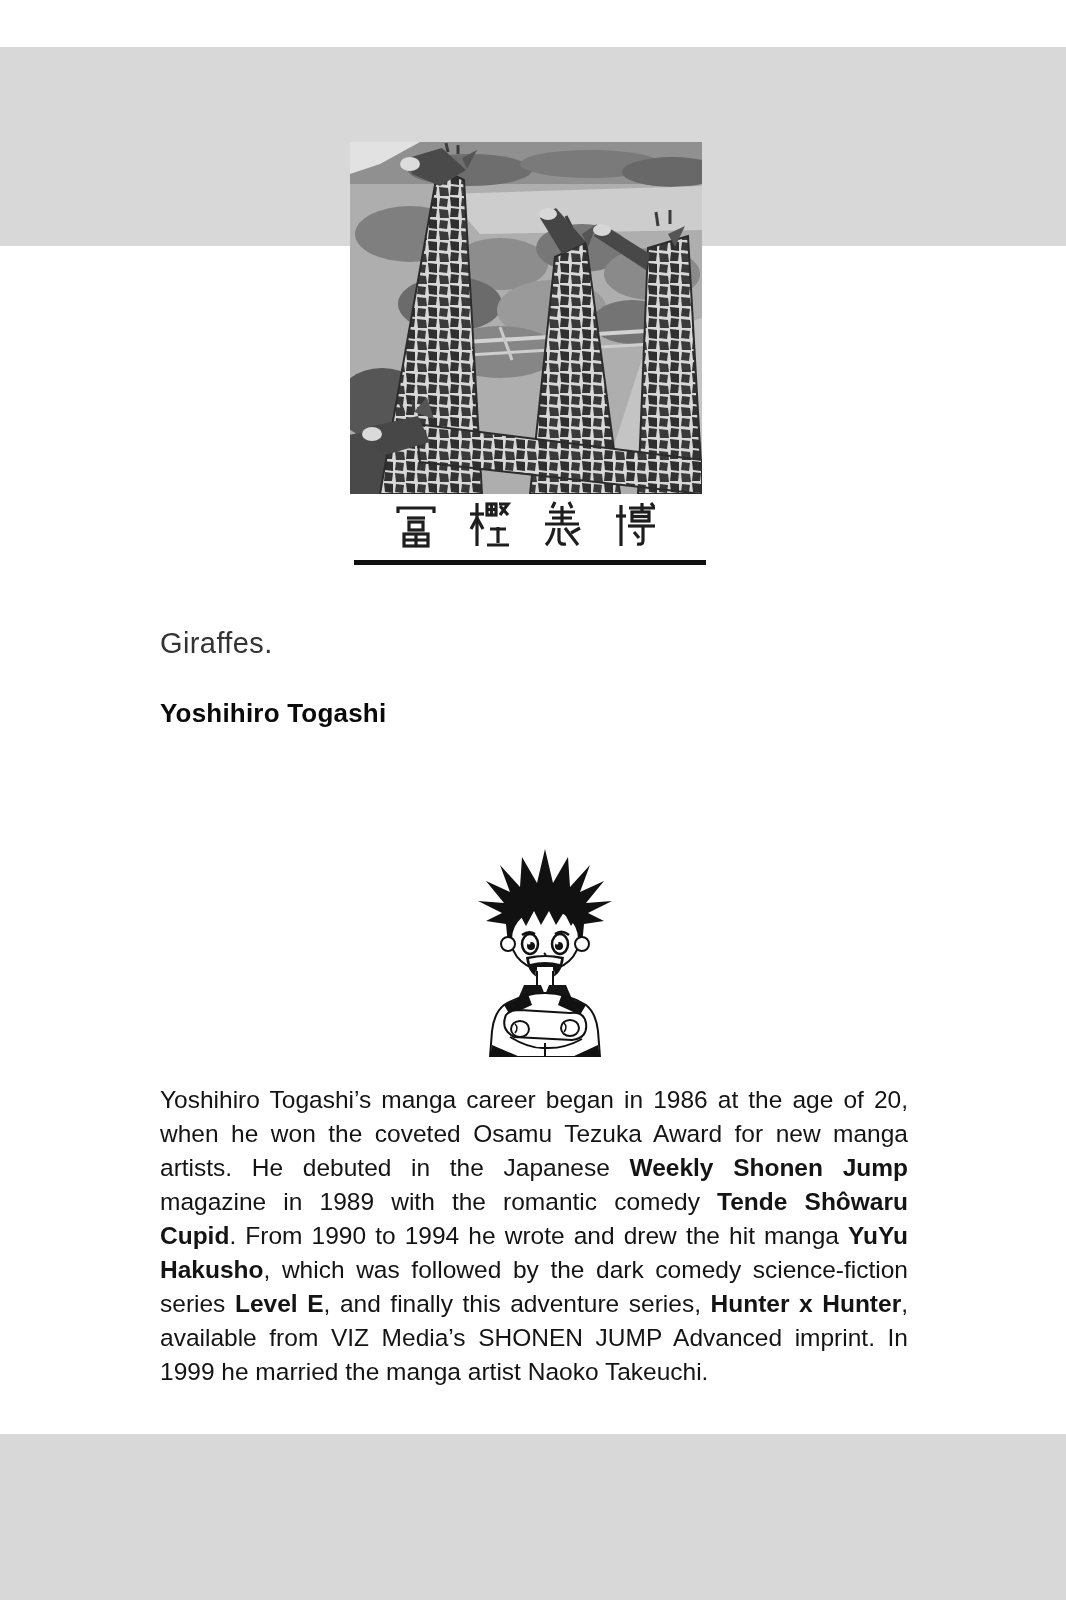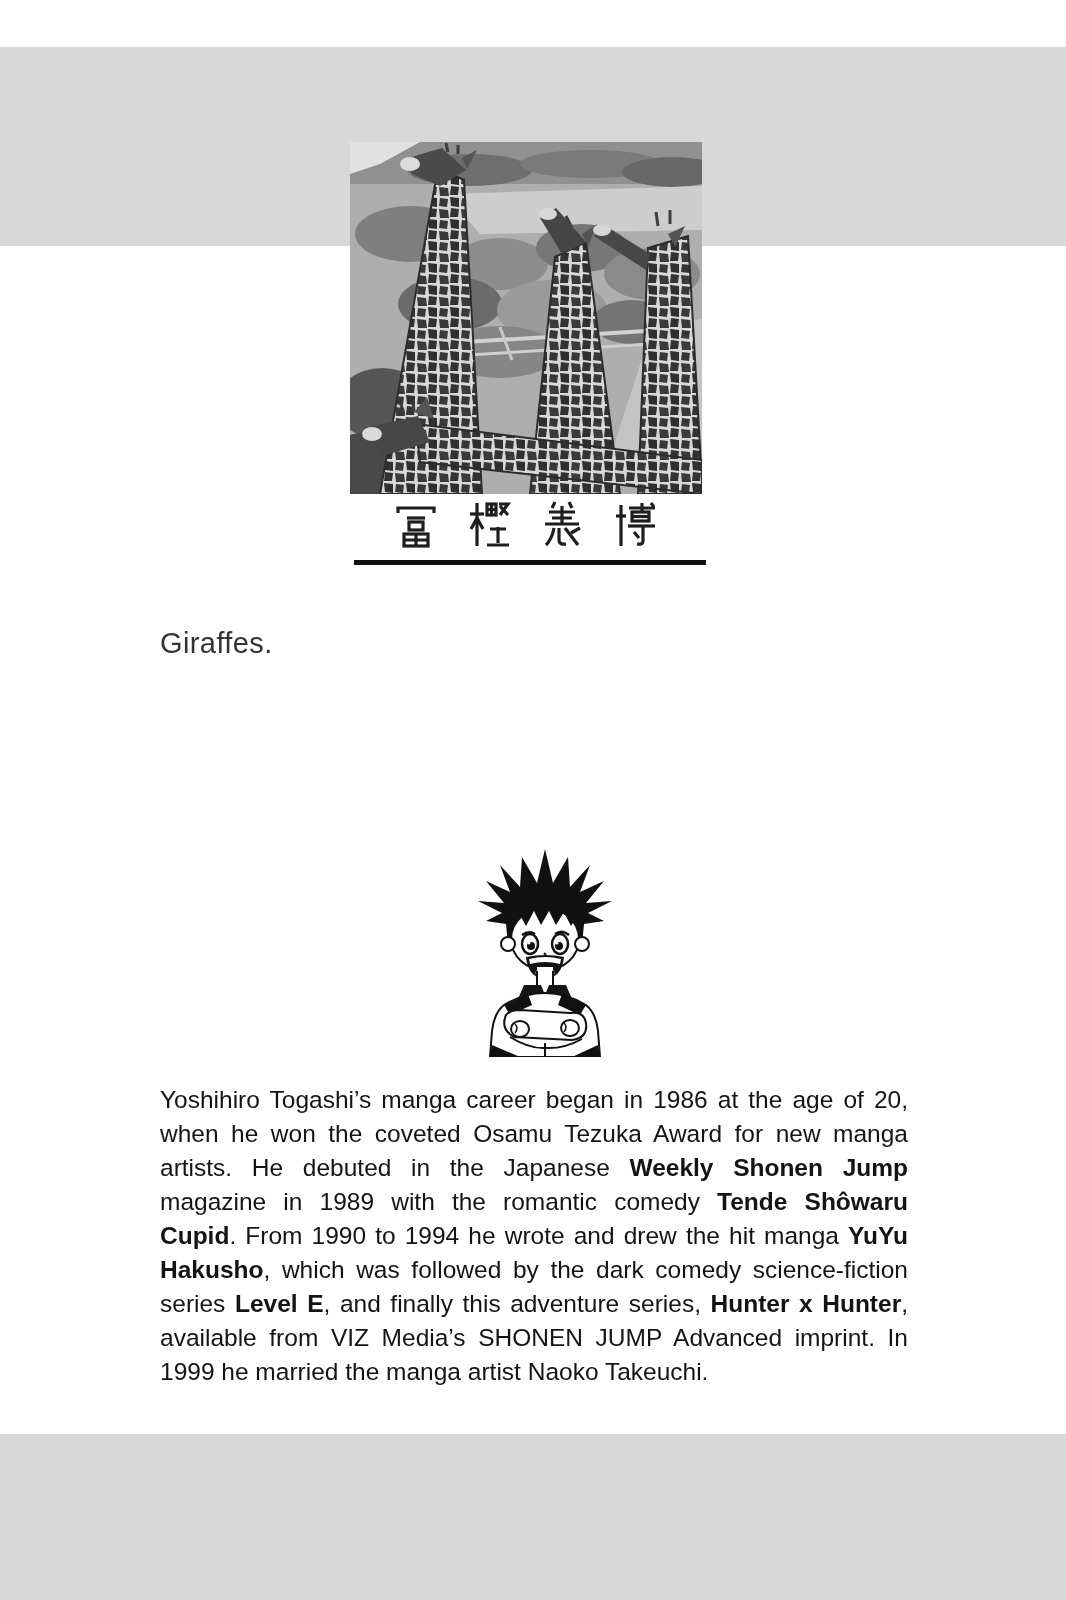--- a/index.html
+++ b/index.html
@@ -153,20 +153,21 @@
         <path d="M28,25 V40 Q28,44 22,43"></path>
         <path d="M19,31 L24,37"></path>
         <path d="M36,2 L39,6"></path>
       </g>
     </svg>
   </div>
 
   <div class="rule"></div>
 
   <p class="caption">Giraffes.</p>
+  <p class="author-name">Yoshihiro Togashi</p>
 
   <div class="character">
     <svg viewBox="0 0 170 210">
 
       <path fill="#111111" d="M85,2 L77,36 L62,10 L60,40 L40,18 L50,45 L26,34 L44,56 L18,54 L42,66 L26,74 L46,77 L48,98 L54,80 L85,86 L116,80 L122,98 L124,77 L144,74 L128,66 L152,54 L126,56 L144,34 L120,45 L130,18 L110,40 L108,10 L93,36 Z"></path>
 
       <ellipse cx="85" cy="92" rx="34" ry="31" fill="#ffffff" stroke="#111111" stroke-width="2"></ellipse>
 
       <path fill="#111111" d="M50,60 L122,60 L122,82 L118,68 L111,79 L104,65 L96,78 L89,64 L81,78 L74,64 L66,79 L59,66 L52,80 Z"></path>
 

